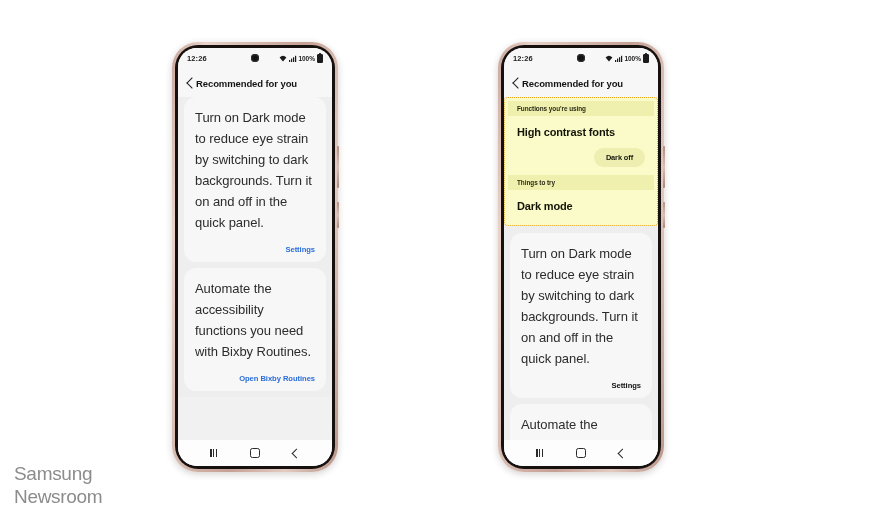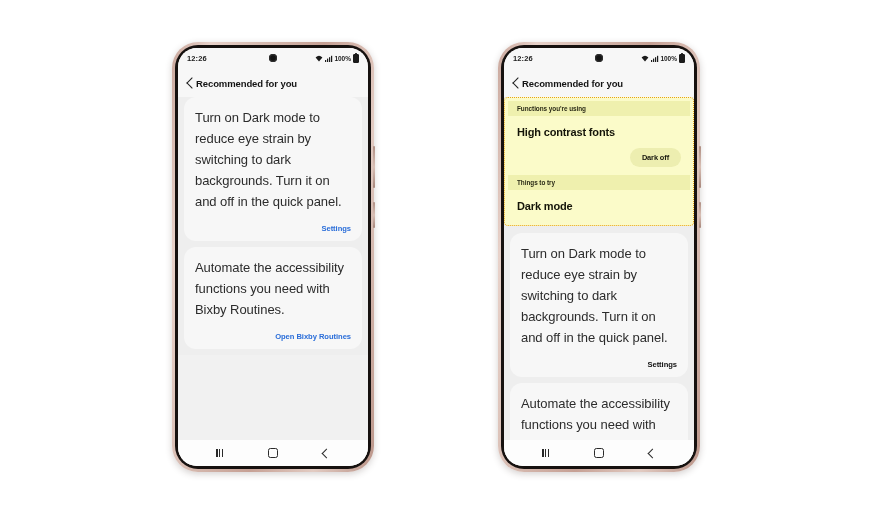--- a/index.html
+++ b/index.html
@@ -20,21 +20,21 @@
   
   .stage {
     position: absolute;
     inset: 0;
     background: #ffffff;
   }
 
   
   .phone {
     position: absolute;
-    width: 202px;
+    width: 166px;
     height: 430px;
     border-radius: 26px;
     
     background: linear-gradient(100deg,#c9a79c 0%, #e8d2ca 14%, #d8bdb3 30%, #c6a094 55%, #e2cbc2 78%, #bb9589 100%);
     padding: 3px;
     box-sizing: border-box;
     box-shadow: 0 2px 7px rgba(60,40,35,0.22);
   }
   .phone.left  { left: 172px; top: 42px; }
   .phone.right { left: 498px; top: 42px; }
@@ -408,14 +408,18 @@
             <i></i>
             <i></i>
           </span>
         <span class="nav-home"></span>
         <span class="nav-back"></span>
       </div>
 
     </div>
   </div>
 
+  <div class="watermark">
+    <div>Samsung</div>
+    <div>Newsroom</div>
+  </div>
 
 </div>
 
 </body></html>

